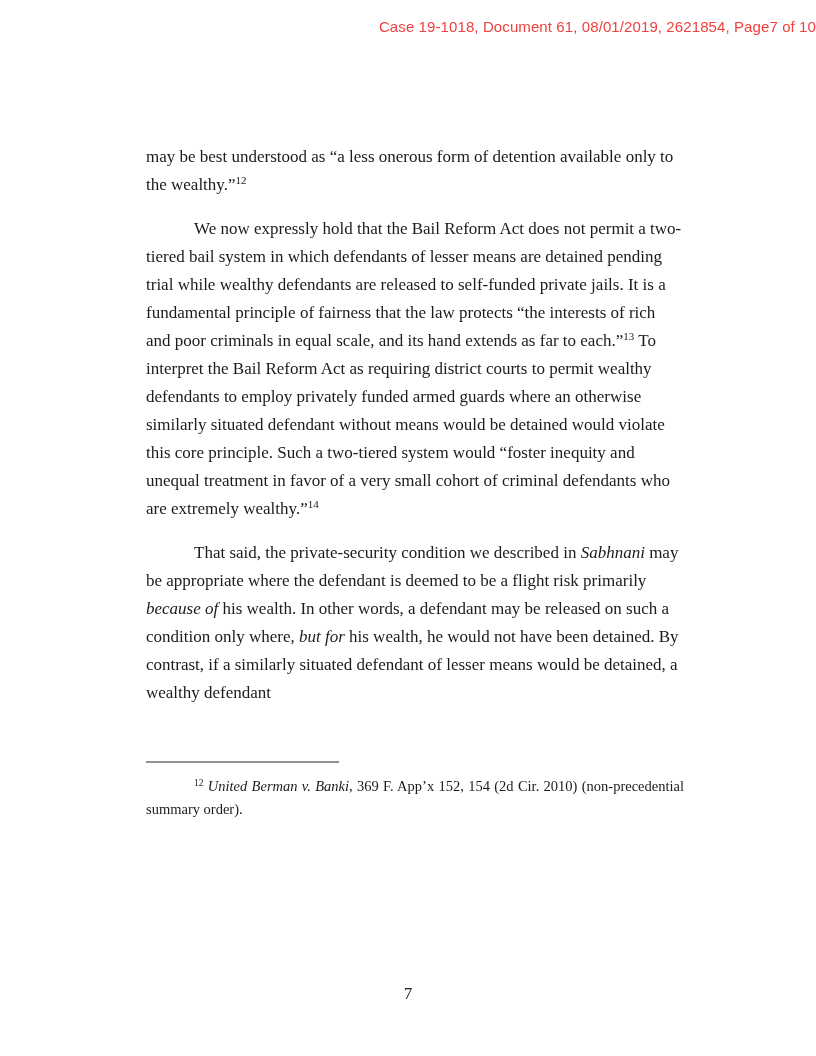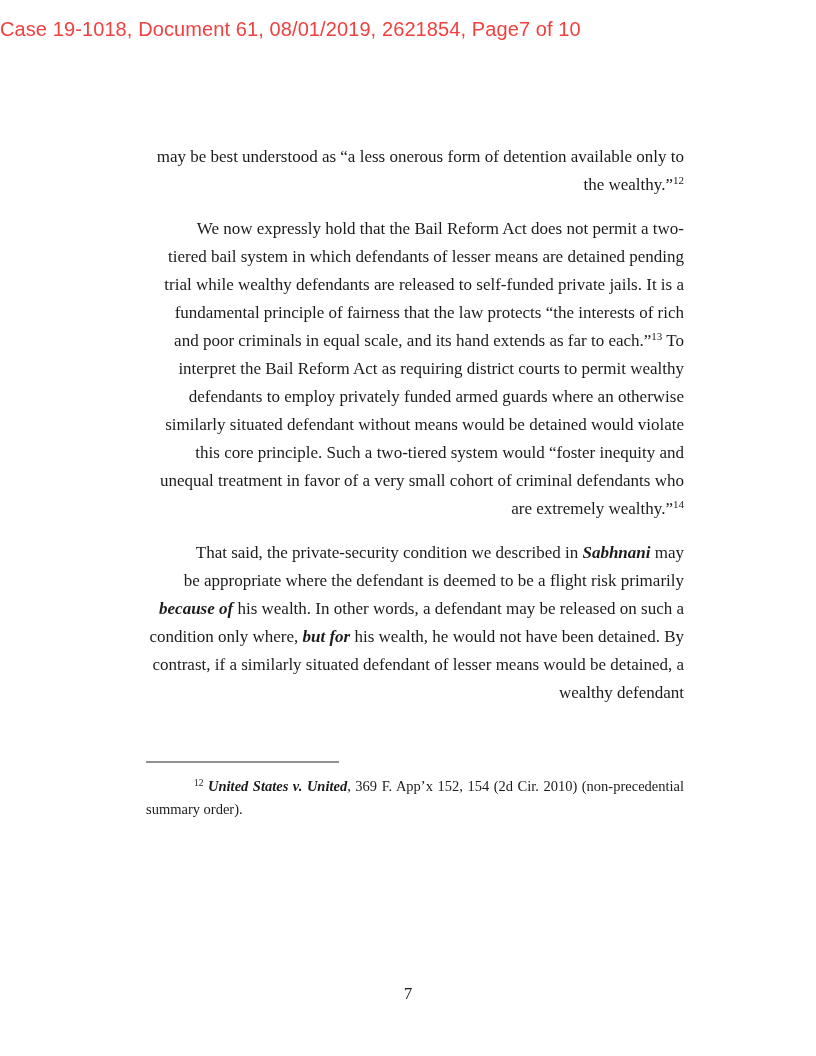--- a/index.html
+++ b/index.html
@@ -12,40 +12,40 @@
     font-family: "Liberation Serif", serif;
     color: #1b1b1b;
     overflow: hidden;
     margin: 0 auto;
   }
   .stamp {
     position: absolute;
     top: 18px;
     left: 0;
     width: 100%;
-    text-align: left;
+    text-align: right;
     font-family: "Liberation Sans", sans-serif;
-    font-size: 20px;
+    font-size: 15px;
     letter-spacing: 0.1px;
   }
   .content {
     position: absolute;
     left: 146px;
     top: 143px;
     width: 538px;
   }
   .body-para {
     font-size: 17px;
     line-height: 28px;
-    text-align: right;
+    text-align: left;
     margin-bottom: 16px;
   }
   .body-para:last-child { margin-bottom: 0; }
   .indent { text-indent: 48px; }
-  .it { font-style: italic; font-weight: bold; }
+  .it { font-style: italic; }
   sup.fnref {
     font-size: 11px;
     line-height: 0;
     vertical-align: 6px;
     letter-spacing: 0;
   }
   .footnotes {
     position: absolute;
     left: 146px;
     top: 755px;
@@ -85,18 +85,18 @@
   </header>
 
   <main class="content">
     <p class="body-para"><span>may be best understood as “a less onerous form of detention available only to the wealthy.”</span><sup class="fnref">12</sup></p>
     <p class="body-para indent"><span>We now expressly hold that the Bail Reform Act does not permit a two-tiered bail system in which defendants of lesser means are detained pending trial while wealthy defendants are released to self-funded private jails. It is a fundamental principle of fairness that the law protects “the interests of rich and poor criminals in equal scale, and its hand extends as far to each.”</span><sup class="fnref">13</sup><span> To interpret the Bail Reform Act as requiring district courts to permit wealthy defendants to employ privately funded armed guards where an otherwise similarly situated defendant without means would be detained would violate this core principle. Such a two-tiered system would “foster inequity and unequal treatment in favor of a very small cohort of criminal defendants who are extremely wealthy.”</span><sup class="fnref">14</sup></p>
     <p class="body-para indent"><span>That said, the private-security condition we described in </span><span class="it">Sabhnani</span><span> may be appropriate where the defendant is deemed to be a flight risk primarily </span><span class="it">because of</span><span> his wealth. In other words, a defendant may be released on such a condition only where, </span><span class="it">but for</span><span> his wealth, he would not have been detained. By contrast, if a similarly situated defendant of lesser means would be detained, a wealthy defendant</span></p>
   </main>
 
   <section class="footnotes">
     <div class="fn-rule"></div>
-    <p class="fn justify"><sup class="fnref">12</sup><span> </span><span class="it">United States v. United</span><span>, 369 F. App’x 152, 154 (2d Cir. 2010) (non-precedential summary order).</span></p>
+    <p class="fn justify"><sup class="fnref">12</sup><span> </span><span class="it">United Berman v. Banki</span><span>, 369 F. App’x 152, 154 (2d Cir. 2010) (non-precedential summary order).</span></p>
   </section>
 
   <footer class="page-number">7</footer>
 
 </div>
 
 </body></html>

